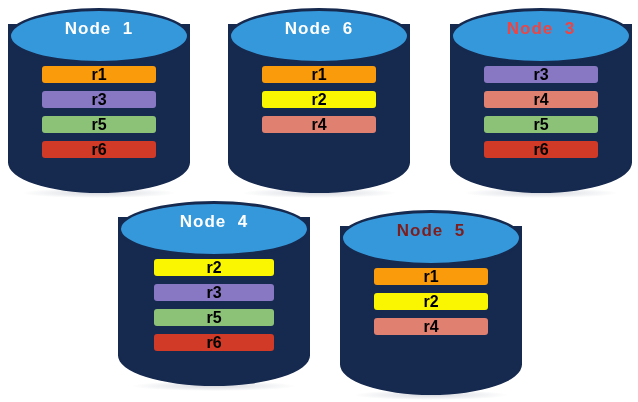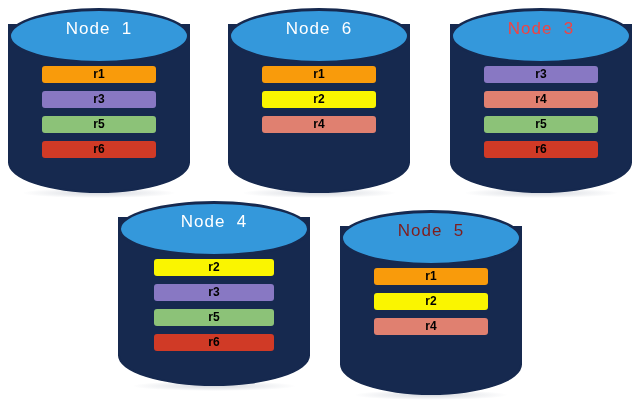--- a/index.html
+++ b/index.html
@@ -62,21 +62,21 @@
     border-radius: 50%;
   }
 
   .node-label {
     position: absolute;
     left: 0;
     right: 0;
     top: 12px;
     text-align: center;
     color: #ffffff;
-    font-weight: normal;
+    font-weight: bold;
     font-size: 17px;
     letter-spacing: 1px;
     line-height: 1;
     z-index: 4;
     white-space: pre;
   }
 
   
   .records {
     position: absolute;
@@ -89,21 +89,21 @@
     align-items: center;
   }
 
   .record-bar {
     width: 63%;
     height: 17px;
     margin-bottom: 8px;
     border-radius: 3px;
     color: #000000;
     font-weight: bold;
-    font-size: 12px;
+    font-size: 16px;
     line-height: 17px;
     text-align: center;
     box-sizing: border-box;
   }
   .record-bar:last-child { margin-bottom: 0; }
 
   
   .cyl-shadow {
     position: absolute;
     left: 8%;

